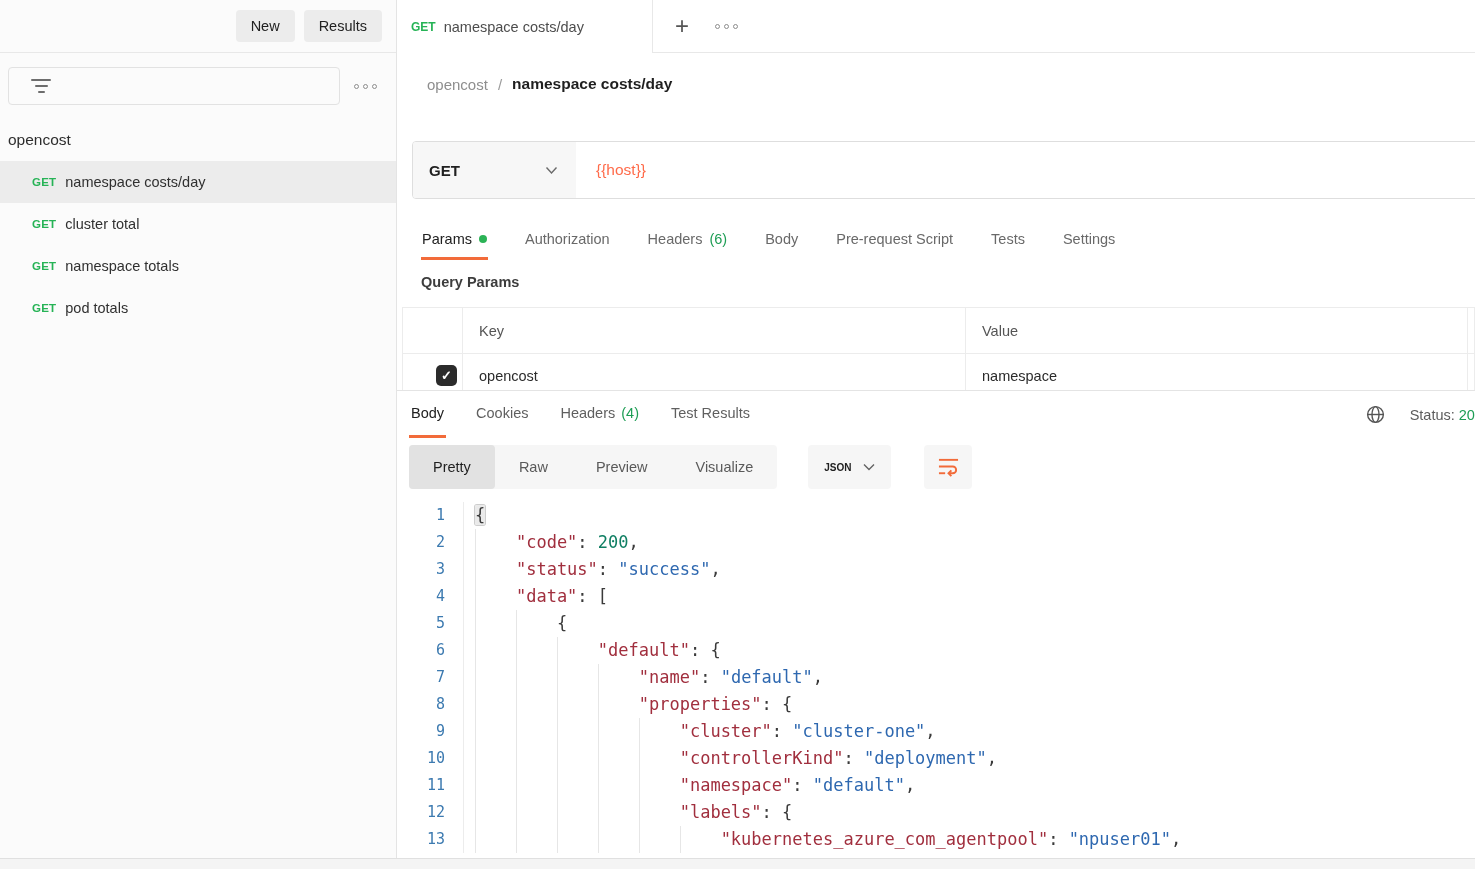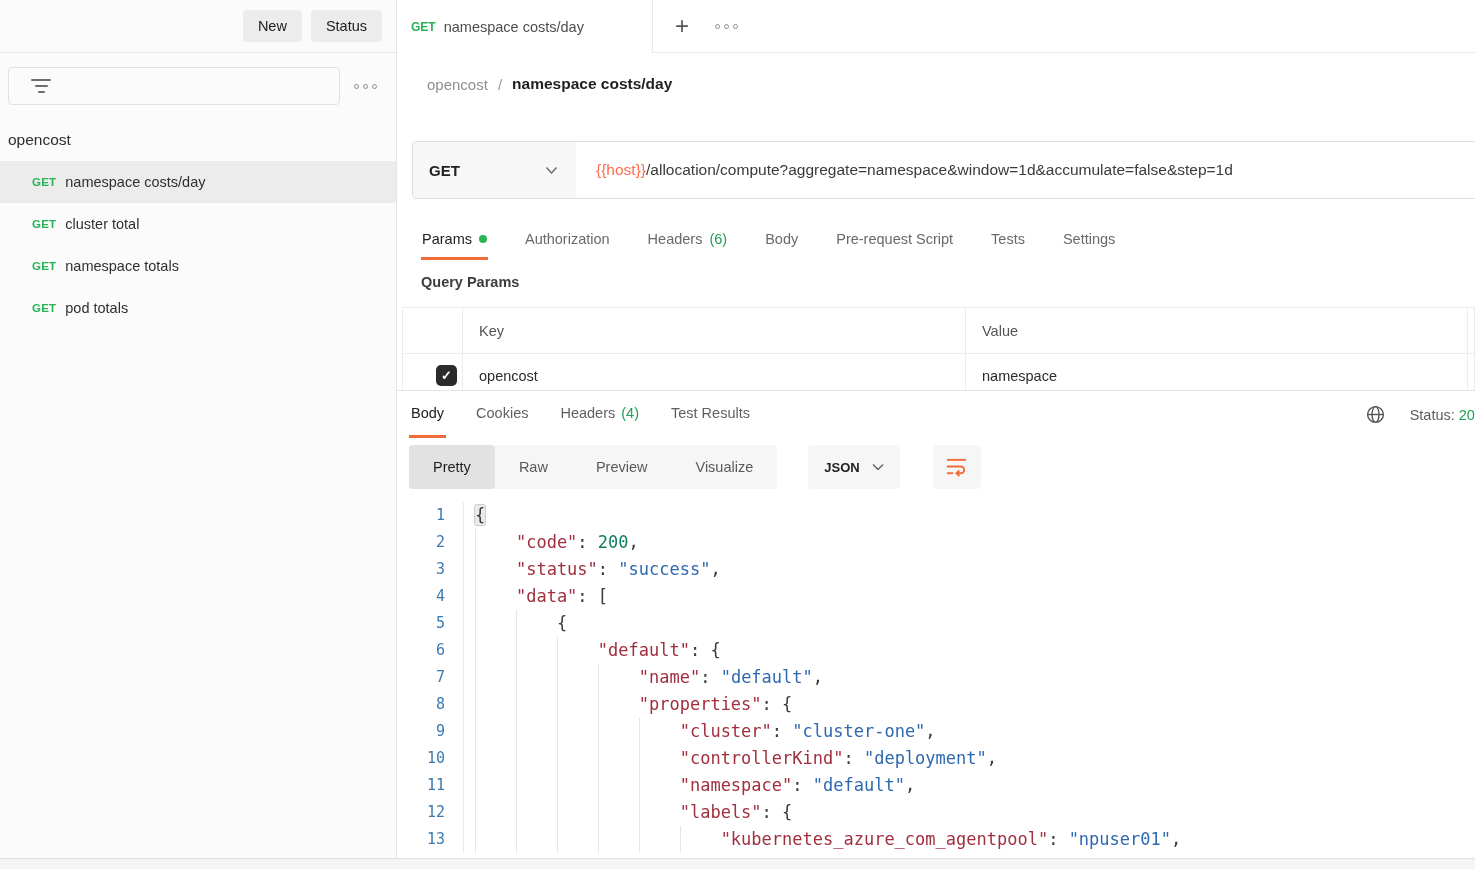--- a/index.html
+++ b/index.html
@@ -92,21 +92,21 @@
                 align-items:center; gap:24px; }
   .status { font-size:14.5px; color:#5c5c5c; white-space:nowrap; }
   .status b { color:#1d9d54; font-weight:normal; margin-left:4px; }
 
   .view-row { flex:none; display:flex; align-items:center; margin:7px 0 0 12px; height:44px; }
   .segmented { display:flex; background:#f6f6f6; border-radius:4px; height:44px; }
   .seg { display:flex; align-items:center; padding:0 24px; font-size:14.5px; color:#5a5a5a;
          border-radius:4px; cursor:pointer; }
   .seg.active { background:#e2e2e2; color:#1f1f1f; }
   .json-pill { margin-left:31px; height:44px; background:#f6f6f6; border-radius:4px; display:flex;
-               align-items:center; gap:12px; padding:0 16px; font-size:13px; color:#212121;
+               align-items:center; gap:12px; padding:0 16px; font-size:10px; color:#212121;
                font-weight:bold; cursor:pointer; }
   .wrap-btn { margin-left:33px; width:48px; height:44px; background:#f6f6f6; border-radius:4px;
               display:flex; align-items:center; justify-content:center; cursor:pointer; }
 
   .code { flex:1; margin-top:13px; overflow:hidden; font-family:"DejaVu Sans Mono", monospace;
           font-size:17px; }
   .code-line { display:flex; height:27px; }
   .gutter { flex:none; width:66px; text-align:right; padding-right:18px; color:#3c7ab0;
             font-size:15px; line-height:27px; }
   .code-content { flex:1; border-left:1px solid #ececec; padding-left:11px; white-space:pre;
@@ -124,21 +124,21 @@
   svg { display:block; }
 </style>
 </head>
 <body>
 
 <div class="app">
 
   <aside class="sidebar">
     <div class="sb-top">
       <button class="btn">New</button>
-      <button class="btn">Status</button>
+      <button class="btn">Results</button>
     </div>
     <div class="sb-search-row">
       <div class="search-box">
         <span class="filter-icon">
             <i></i>
             <i></i>
             <i></i>
           </span>
       </div>
       <span class="dots">
@@ -192,21 +192,20 @@
     <div class="url-section">
       <div class="url-row">
         <div class="method-select">
           <span class="method-label">GET</span>
           <svg width="13" height="9" viewBox="0 0 13 9">
               <path d="M1.5 1.5 L6.5 7 L11.5 1.5" stroke="#6a6a6a" stroke-width="1.4" fill="none"></path>
             </svg>
         </div>
         <div class="url-input">
           <span class="host-var">{{host}}</span>
-            <span>/allocation/compute?aggregate=namespace&amp;window=1d&amp;accumulate=false&amp;step=1d</span>
         </div>
       </div>
     </div>
 
     <div class="req-tabs" id="req-tabs">
         <div class="req-tab active">
           <span>Params</span>
           <span class="green-dot"></span>
         </div>
         <div class="req-tab">

